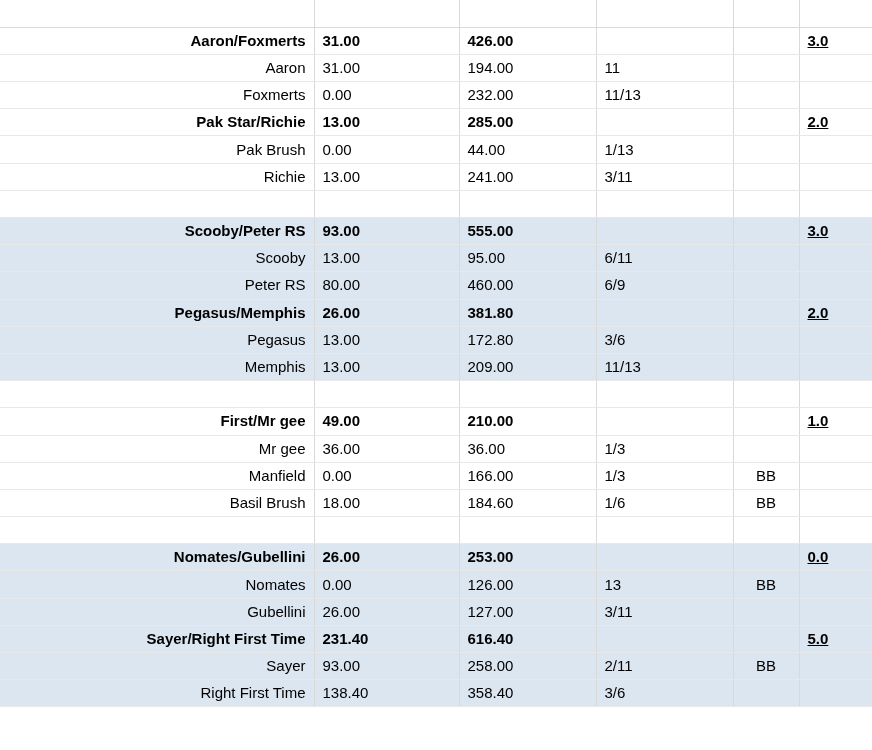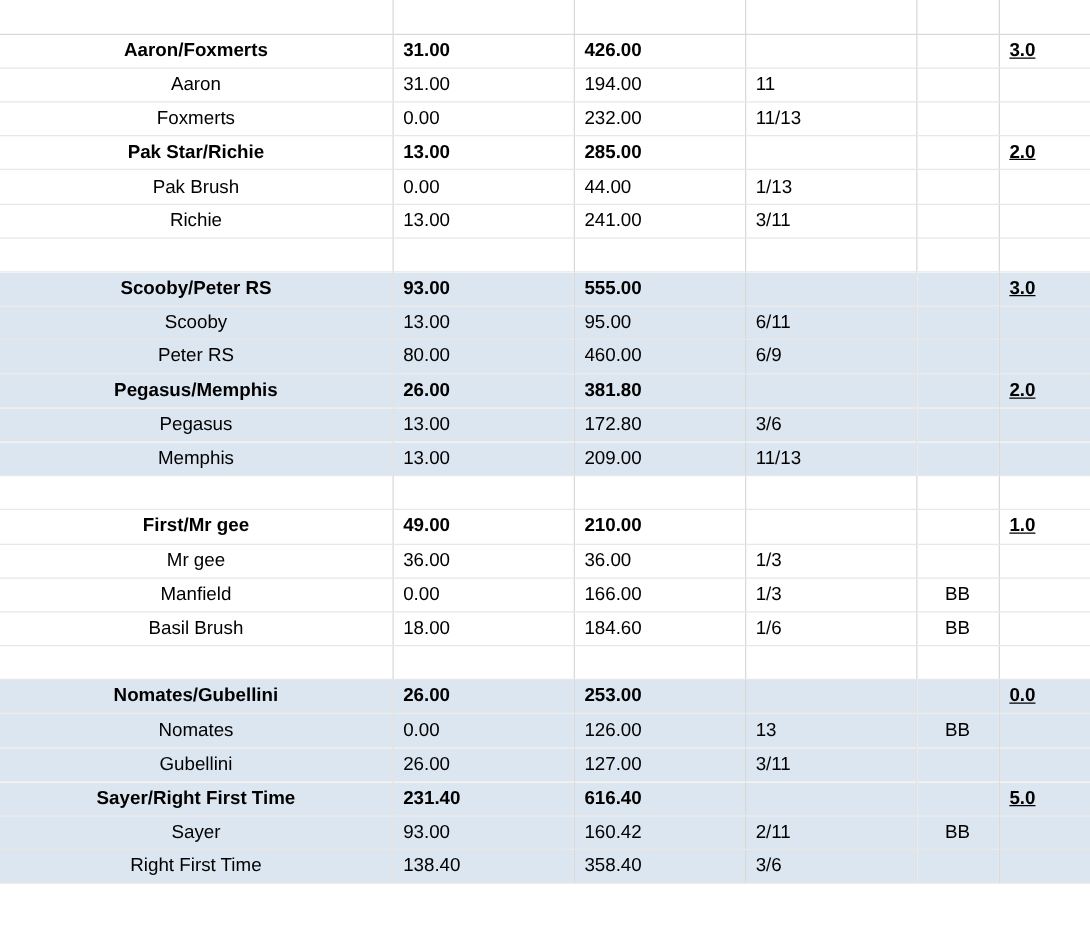--- a/index.html
+++ b/index.html
@@ -32,21 +32,21 @@
   }
   table.sheet td {
     border-right: 1px solid #d9d9d9;
     border-bottom: 1px solid #e8e8e8;
     padding: 0 8px;
     white-space: nowrap;
     overflow: hidden;
     vertical-align: middle;
     line-height: 26px;
   }
-  td.name { text-align: center; }
+  td.name { text-align: right; }
   td.num  { padding-right: 26px; }
   td.ctr  { text-align: left; }
   td.pts  { text-align: left; padding-right: 10px; text-decoration: underline; }
   td.flag { text-align: center; }
 
   tr.group td { font-weight: bold; }
   tr.shaded td { background: #dce6f1; }
   tr.spacer td { border-bottom: 1px solid #e8e8e8; }
   tr.spacer { height: 27.2px; }
 
@@ -255,21 +255,21 @@
         <td class="name">Sayer/Right First Time</td>
         <td class="num">231.40</td>
         <td class="num">616.40</td>
         <td class="ctr"></td>
         <td class="flag"></td>
         <td class="pts">5.0</td>
       </tr>
       <tr class="shaded">
         <td class="name">Sayer</td>
         <td class="num">93.00</td>
-        <td class="num">160.42</td>
+        <td class="num">258.00</td>
         <td class="ctr">2/11</td>
         <td class="flag">BB</td>
         <td class="pts"></td>
       </tr>
       <tr class="shaded">
         <td class="name">Right First Time</td>
         <td class="num">138.40</td>
         <td class="num">358.40</td>
         <td class="ctr">3/6</td>
         <td class="flag"></td>

